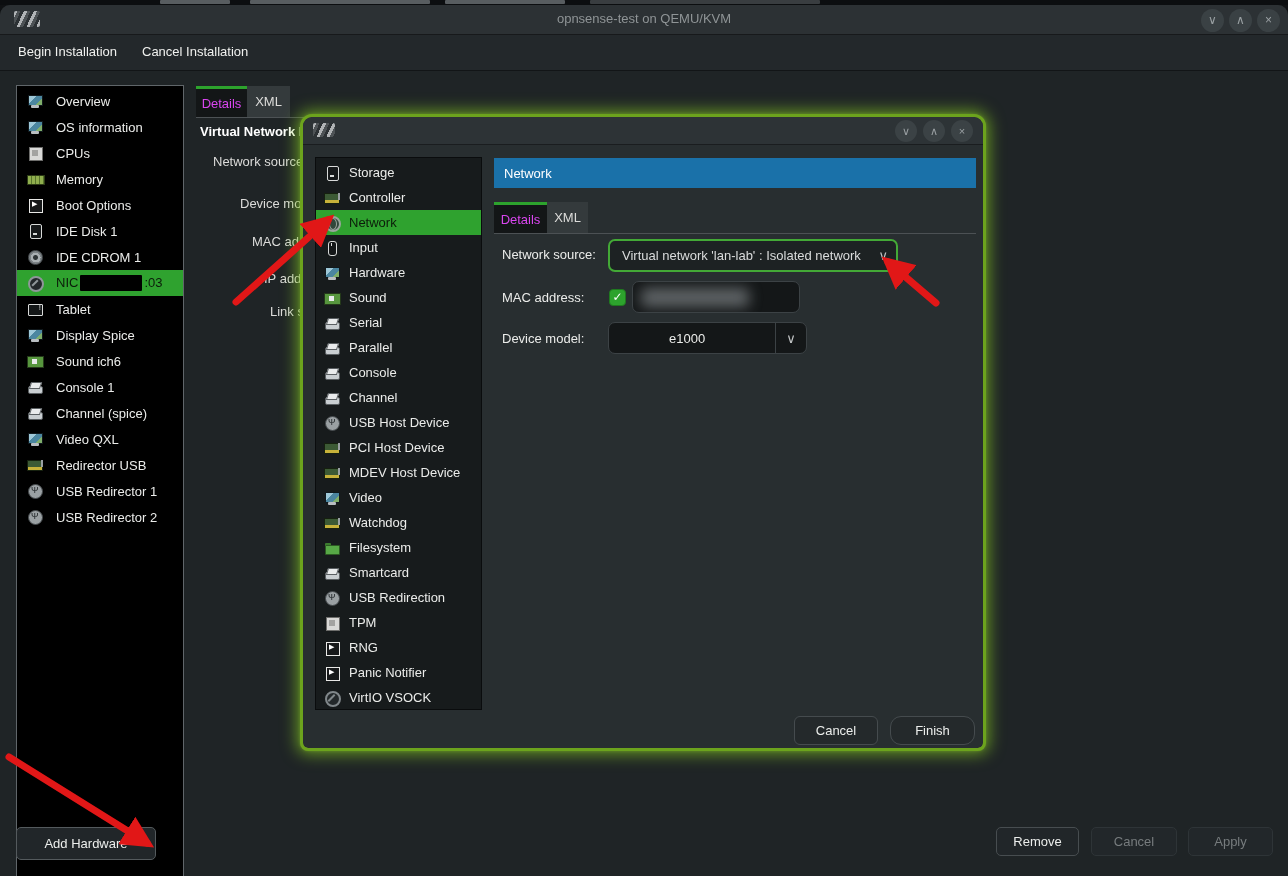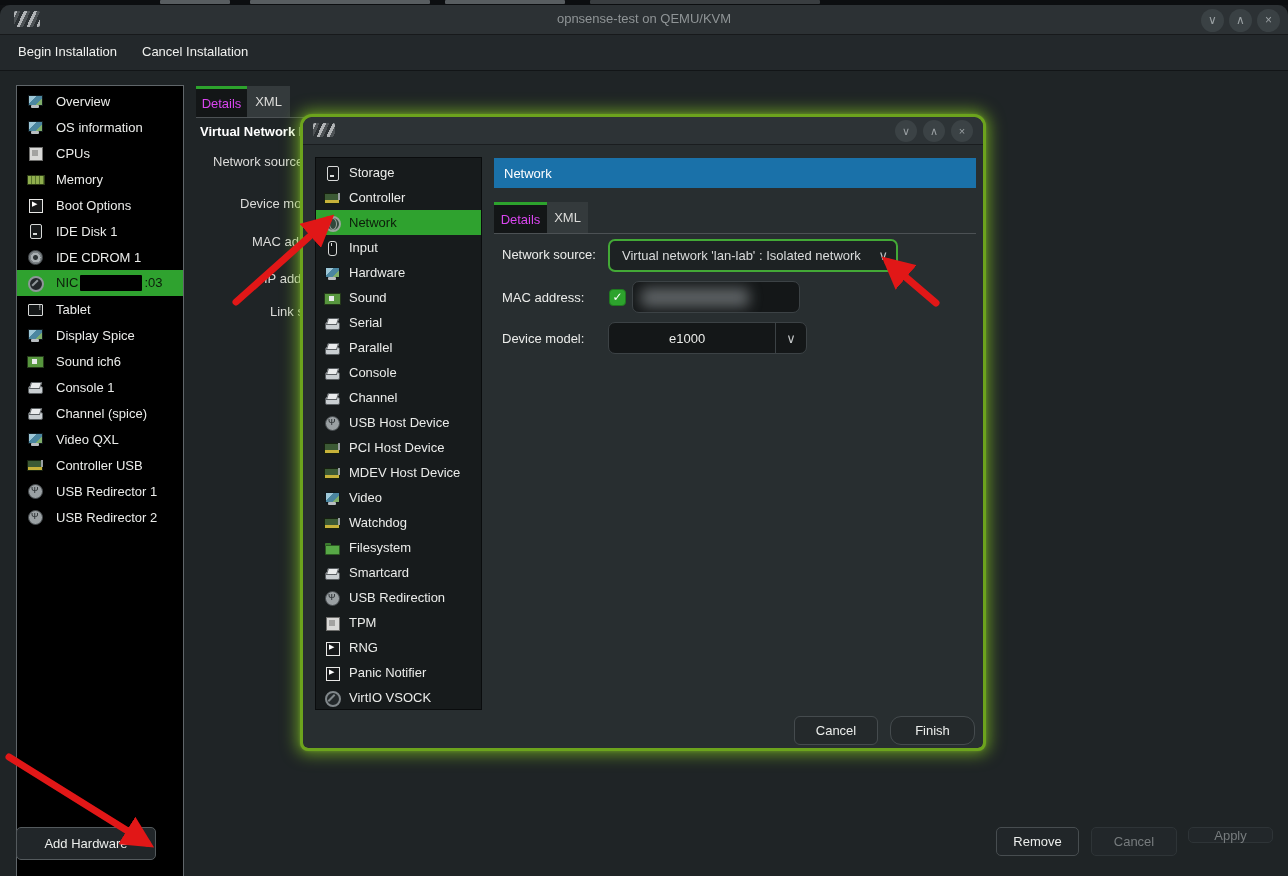--- a/index.html
+++ b/index.html
@@ -197,21 +197,21 @@
     <div class="srow">
         <span class="ic ic-device"></span>
         <span>Channel (spice)</span>
       </div>
     <div class="srow">
         <span class="ic ic-monitor"></span>
         <span>Video QXL</span>
       </div>
     <div class="srow">
         <span class="ic ic-card"></span>
-        <span>Controller USB</span>
+        <span>Redirector USB</span>
       </div>
     <div class="srow">
         <span class="ic ic-usb"></span>
         <span>USB Redirector 1</span>
       </div>
     <div class="srow">
         <span class="ic ic-usb"></span>
         <span>USB Redirector 2</span>
       </div>
   </div>
@@ -223,21 +223,21 @@
   <div class="tabline" style="left:196px;width:780px;"></div>
   <div class="mheading">Virtual Network Interface</div>
   <div class="bglabel" style="left:213px;top:154px;">Network source:</div>
   <div class="bglabel" style="left:240px;top:196px;">Device model:</div>
   <div class="bglabel" style="left:252px;top:234px;">MAC address:</div>
   <div class="bglabel" style="left:264px;top:271px;">IP address:</div>
   <div class="bglabel" style="left:270px;top:304px;">Link state:</div>
 
   <div class="btn" style="left:996px;top:827px;width:83px;height:29px;">Remove</div>
   <div class="btn dis" style="left:1091px;top:827px;width:86px;height:29px;">Cancel</div>
-  <div class="btn dis" style="left:1188px;top:827px;width:85px;height:16px;">Apply</div>
+  <div class="btn dis" style="left:1188px;top:827px;width:85px;height:29px;">Apply</div>
 
   <div class="dialog">
     <div class="dtitle">
       <span class="vmlogo"></span>
       <div class="winbtn" style="right:66px;left:auto;">∨</div>
       <div class="winbtn" style="right:38px;left:auto;">∧</div>
       <div class="winbtn" style="right:10px;left:auto;">×</div>
     </div>
 
     <div class="dlist">

